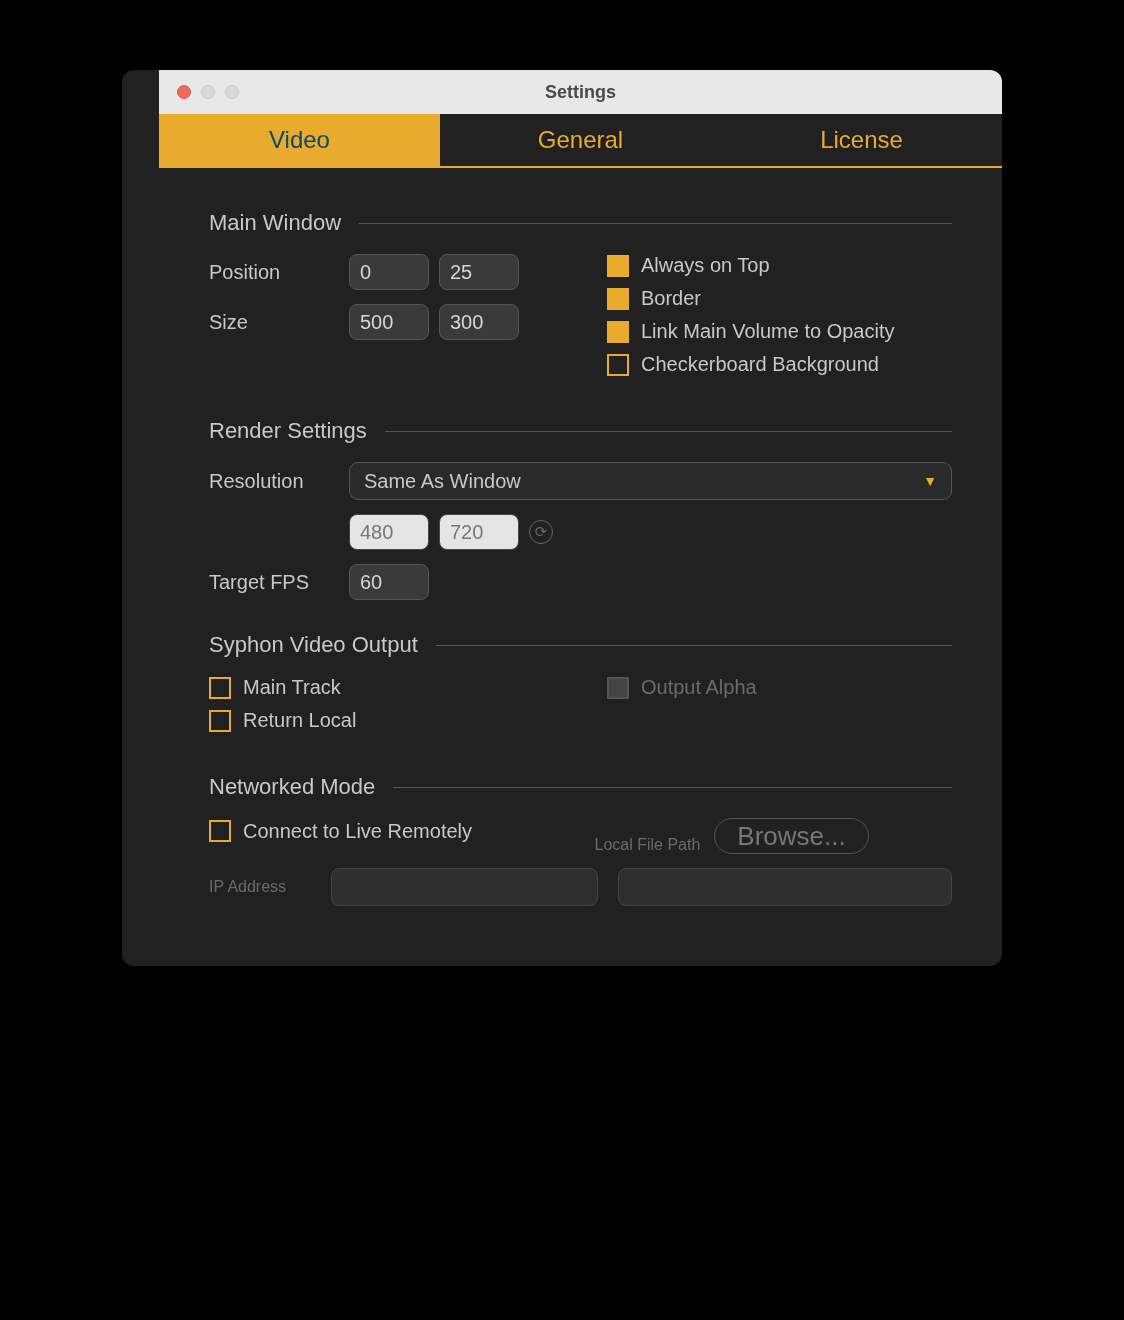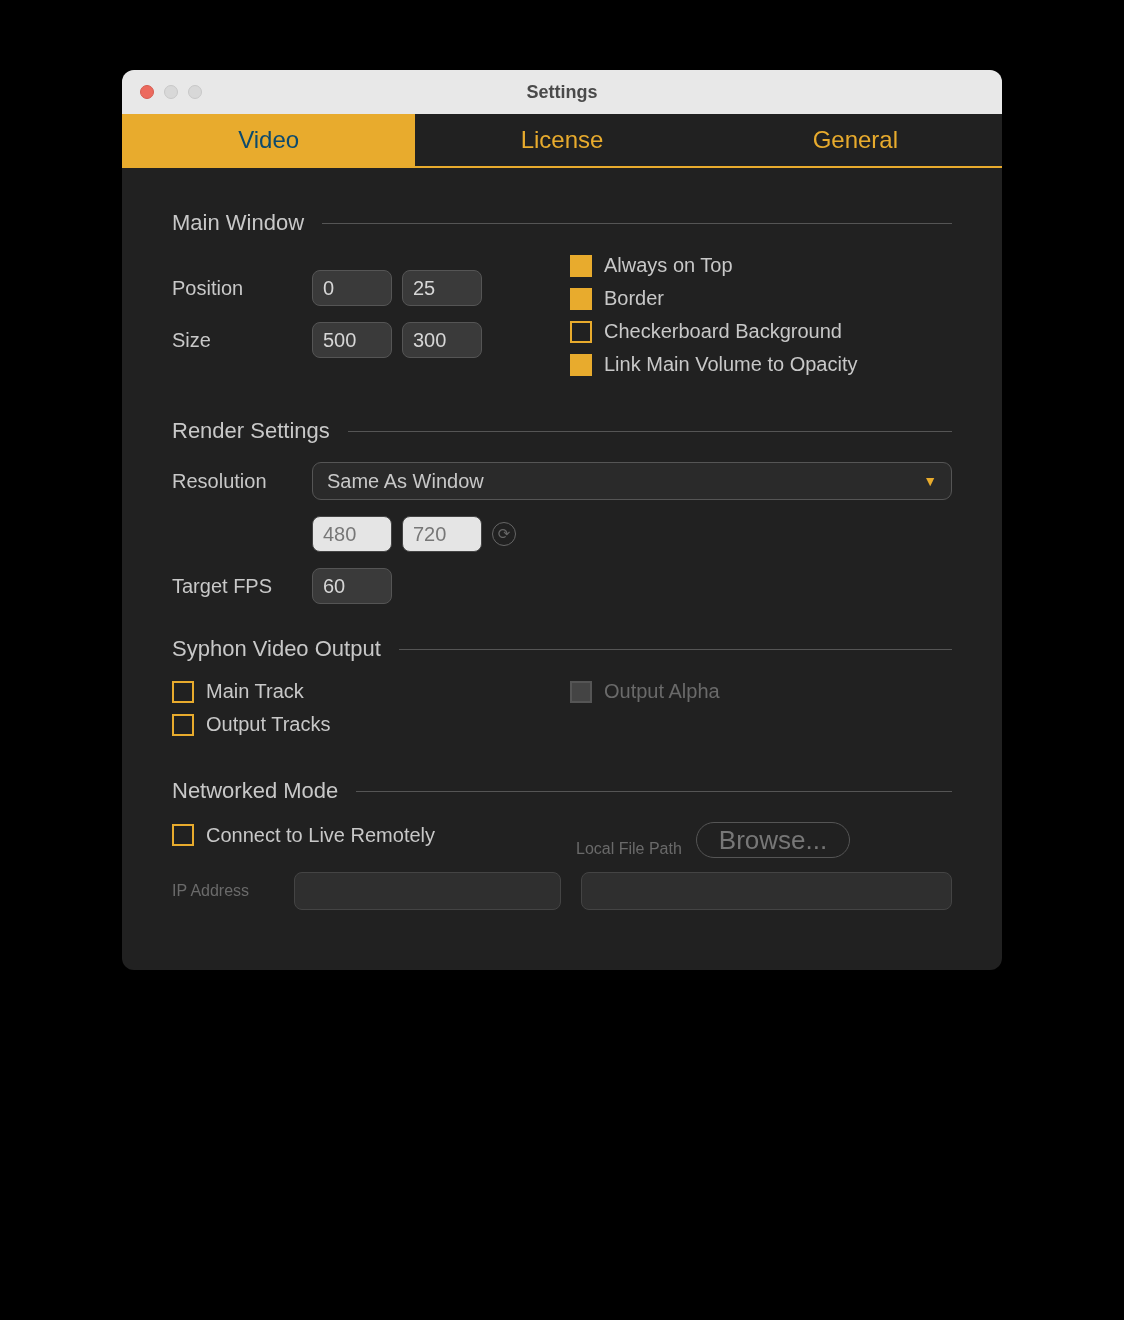--- a/index.html
+++ b/index.html
@@ -12,20 +12,21 @@
     align-items: flex-start;
     justify-content: center;
     padding-top: 70px;
   }
   .window {
     width: 880px;
     background: #212121;
     border-radius: 12px;
     overflow: hidden;
     box-shadow: 0 30px 60px rgba(0,0,0,0.6);
+    padding-left: 37px;
   }
   .titlebar {
     height: 44px;
     background: #e8e8e8;
     display: flex;
     align-items: center;
     position: relative;
   }
   .traffic {
     display: flex;
@@ -95,21 +96,20 @@
     align-items: flex-start;
     gap: 28px;
   }
   .col-left { width: 370px; }
   .col-right{ flex: 1; }
   .field-row {
     display: flex;
     align-items: center;
     margin-bottom: 14px;
     gap: 10px;
-    margin-top: 16px;
   }
   .field-label {
     width: 130px;
     font-size: 20px;
     color: #c8c8c8;
   }
   .num-input {
     width: 80px;
     height: 36px;
     background: #3a3a3a;
@@ -206,22 +206,22 @@
     <div class="traffic">
       <span class="tl-close"></span>
       <span class="tl-min"></span>
       <span class="tl-max"></span>
     </div>
     <div class="title">Settings</div>
   </div>
 
   <div class="tabs">
     <div class="tab active">Video</div>
+    <div class="tab inactive">General</div>
     <div class="tab inactive">License</div>
-    <div class="tab inactive">General</div>
   </div>
 
   <div class="content">
 
     <div class="section-head">
       <span class="label">Main Window</span>
       <span class="rule"></span>
     </div>
     <div class="row">
       <div class="col-left">
@@ -239,26 +239,26 @@
       <div class="col-right">
         <div class="check-row">
           <span class="chk checked"></span>
           <span>Always on Top</span>
         </div>
         <div class="check-row">
           <span class="chk checked"></span>
           <span>Border</span>
         </div>
         <div class="check-row">
+          <span class="chk checked"></span>
+          <span>Link Main Volume to Opacity</span>
+        </div>
+        <div class="check-row">
           <span class="chk"></span>
           <span>Checkerboard Background</span>
-        </div>
-        <div class="check-row">
-          <span class="chk checked"></span>
-          <span>Link Main Volume to Opacity</span>
         </div>
       </div>
     </div>
 
     <div class="section-head">
       <span class="label">Render Settings</span>
       <span class="rule"></span>
     </div>
     <div class="field-row">
       <span class="field-label">Resolution</span>
@@ -283,21 +283,21 @@
       <span class="rule"></span>
     </div>
     <div class="row">
       <div class="col-left">
         <div class="check-row">
           <span class="chk"></span>
           <span>Main Track</span>
         </div>
         <div class="check-row">
           <span class="chk"></span>
-          <span>Output Tracks</span>
+          <span>Return Local</span>
         </div>
       </div>
       <div class="col-right">
         <div class="check-row">
           <span class="chk disabled"></span>
           <span class="disabled-label">Output Alpha</span>
         </div>
       </div>
     </div>
 

